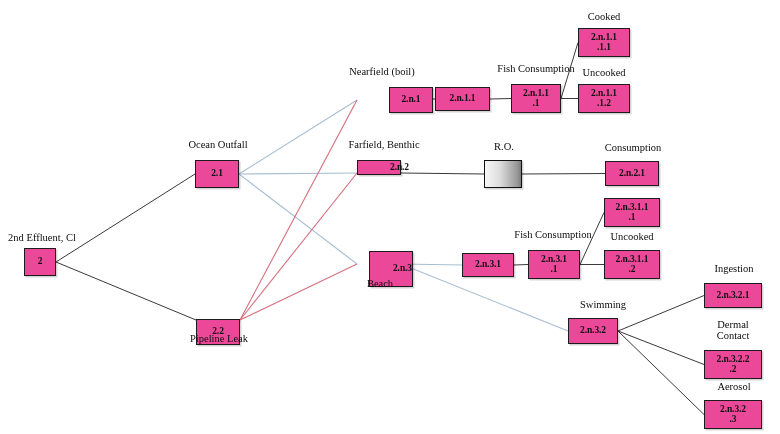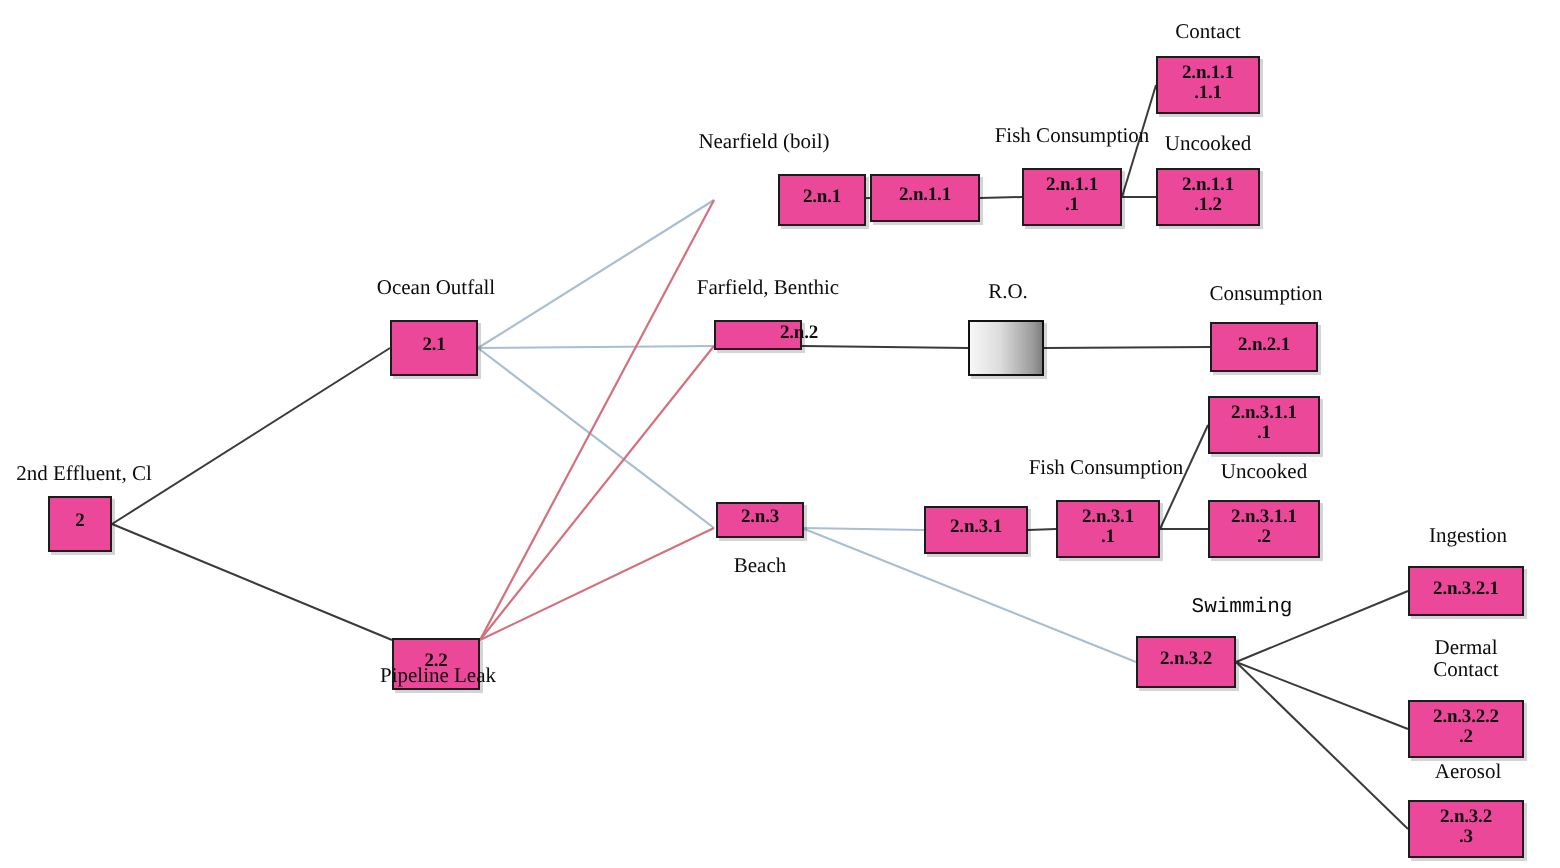--- a/index.html
+++ b/index.html
@@ -93,21 +93,21 @@
       </div>
       <div class="node" style="left: 196px; top: 307px; width: 44px; height: 26px; margin-top: 12px;">
         <span class="node-line">2.2</span>
       </div>
       <div class="node" style="left: 357px; top: 87px; width: 44px; height: 26px; margin-left: 32px;">
         <span class="node-line">2.n.1</span>
       </div>
       <div class="node" style="left: 357px; top: 160px; width: 44px; height: 15px; padding-left: 41px;">
         <span class="node-line">2.n.2</span>
       </div>
-      <div class="node" style="left: 358px; top: 251px; width: 44px; height: 18px;">
+      <div class="node" style="left: 369px; top: 251px; width: 44px; height: 36px; align-items: flex-end;">
         <span class="node-line">2.n.3</span>
       </div>
       <div class="node" style="left: 435px; top: 87px; width: 55px; height: 24px;">
         <span class="node-line">2.n.1.1</span>
       </div>
       <div class="node" style="left: 511px; top: 84px; width: 50px; height: 29px;">
         <span class="node-line">2.n.1.1</span>
         <span class="node-line">.1</span>
       </div>
       <div class="node" style="left: 578px; top: 28px; width: 52px; height: 29px;">
@@ -153,24 +153,24 @@
       </div>
     </div>
   <div id="caption-layer">
       <div class="caption" style="left: -4px; top: 232px; width: 92px;">2nd Effluent, Cl</div>
       <div class="caption" style="left: 176px; top: 139px; width: 84px;">Ocean Outfall</div>
       <div class="caption" style="left: 173px; top: 333px; width: 92px;">Pipeline Leak</div>
       <div class="caption" style="left: 335px; top: 66px; width: 94px;">Nearfield (boil)</div>
       <div class="caption" style="left: 334px; top: 139px; width: 100px;">Farfield, Benthic</div>
       <div class="caption" style="left: 358px; top: 278px; width: 44px;">Beach</div>
       <div class="caption" style="left: 482px; top: 63px; width: 108px;">Fish Consumption</div>
-      <div class="caption" style="left: 580px; top: 11px; width: 48px;">Contact</div>
+      <div class="caption" style="left: 580px; top: 11px; width: 48px;">Cooked</div>
       <div class="caption" style="left: 575px; top: 67px; width: 58px;">Uncooked</div>
       <div class="caption" style="left: 487px; top: 141px; width: 34px;">R.O.</div>
       <div class="caption" style="left: 594px; top: 142px; width: 78px;">Consumption</div>
       <div class="caption" style="left: 499px; top: 229px; width: 108px;">Fish Consumption</div>
       <div class="caption" style="left: 603px; top: 231px; width: 58px;">Uncooked</div>
-      <div class="caption" style="left: 587px; top: 299px; width: 68px; font-family: Liberation Mono, monospace;">Swimming</div>
+      <div class="caption" style="left: 569px; top: 299px; width: 68px;">Swimming</div>
       <div class="caption" style="left: 705px; top: 263px; width: 58px;">Ingestion</div>
       <div class="caption wrap" style="left: 707px; top: 319px; width: 52px;">Dermal Contact</div>
       <div class="caption" style="left: 708px; top: 381px; width: 52px;">Aerosol</div>
     </div>
 </div>
 
 </body></html>

